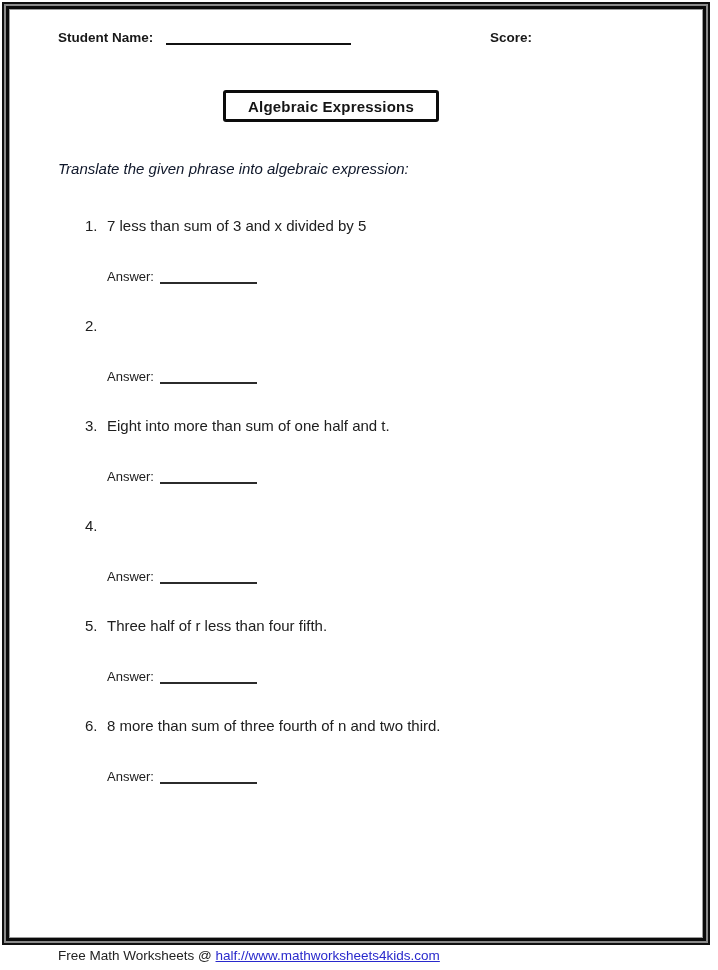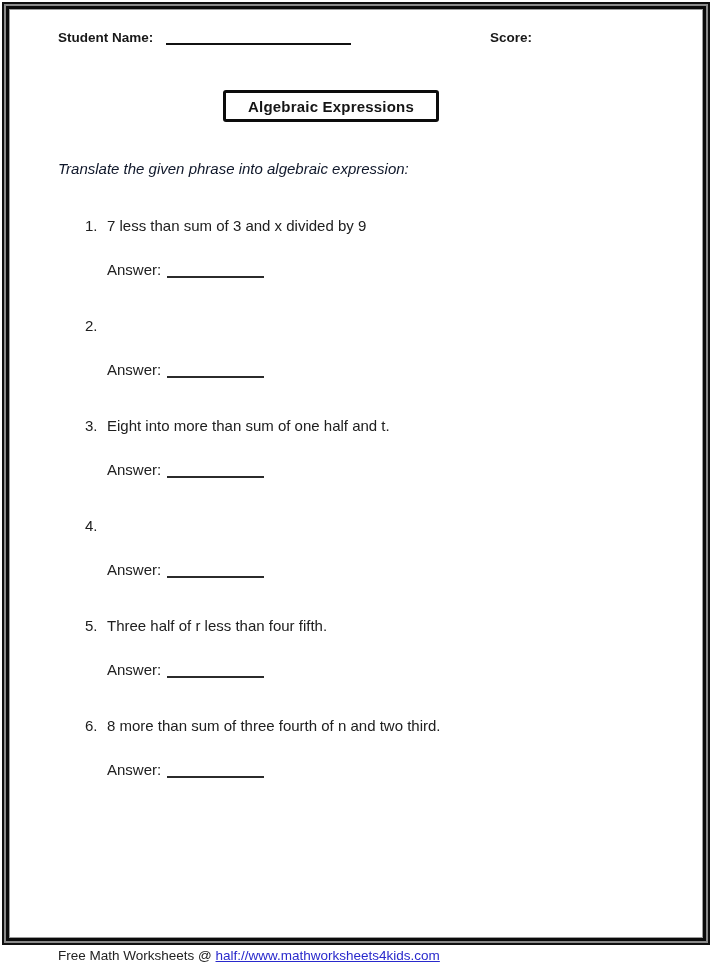--- a/index.html
+++ b/index.html
@@ -47,21 +47,21 @@
 
   .instruction {
     position:absolute; left:58px; top:160px;
     font-size:15px; color:#0f172a;font-style:italic;
   }
 
   .question-list { position:absolute; left:0; top:217px; width:718px; }
   .question-block { position:relative; height:100px; }
   .q-number { position:absolute; left:85px; top:0; font-size:15px; color:#202020; }
   .q-text   { position:absolute; left:107px; top:0; font-size:15px; color:#202020; white-space:nowrap; }
-  .answer-row { position:absolute; left:107px; top:44px; font-size:15px; color:#202020; display:flex; align-items:flex-end; }
+  .answer-row { position:absolute; left:107px; top:52px; font-size:13px; color:#202020; display:flex; align-items:flex-end; }
   .answer-line {
     display:inline-block; width:97px; height:15px;
     border-bottom:2px solid #2b2b2b; margin-left:6px;
   }
 
   .footer {
     position:absolute; left:58px; top:948px;
     font-size:13.5px; color:#222;
     white-space:nowrap;
   }
@@ -83,21 +83,21 @@
 
   <div class="title-box">
     <span>Algebraic Expressions</span>
   </div>
 
   <div class="instruction">Translate the given phrase into algebraic expression:</div>
 
   <div class="question-list">
       <div class="question-block">
     <span class="q-number">1.</span>
-    <span class="q-text">7 less than sum of 3 and x divided by 9</span>
+    <span class="q-text">7 less than sum of 3 and x divided by 5</span>
     <div class="answer-row">
       <span>Answer:</span>
       <span class="answer-line"></span>
     </div>
   </div>
       <div class="question-block">
     <span class="q-number">2.</span>
     <div class="answer-row">
       <span>Answer:</span>
       <span class="answer-line"></span>

